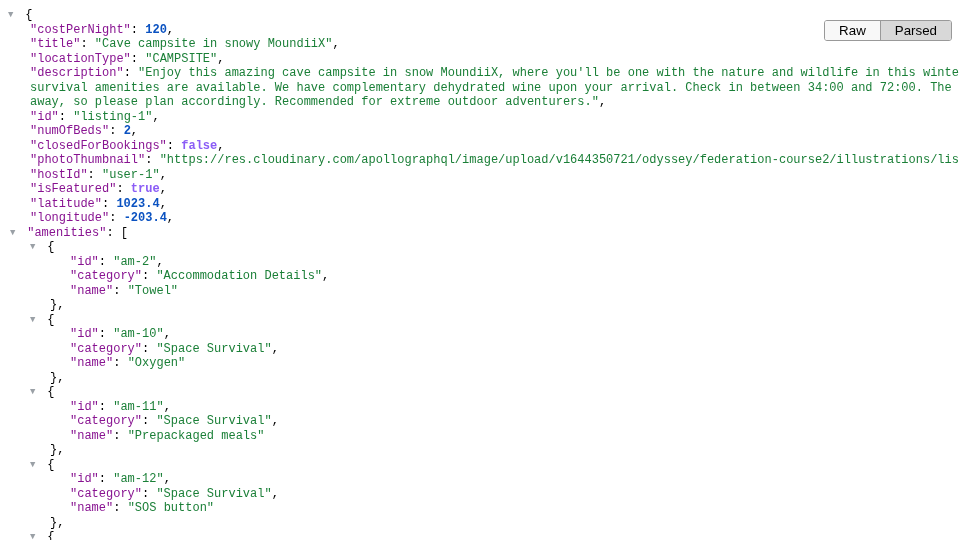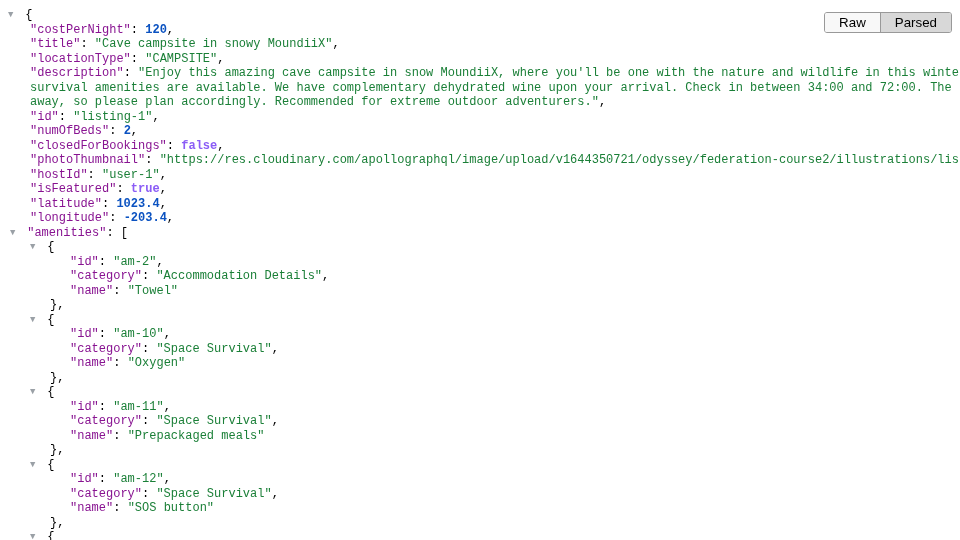--- a/index.html
+++ b/index.html
@@ -11,21 +11,21 @@
     line-height: 1.4;
     background: #fff;
     color: #000;
     width: 960px;
     height: 540px;
     overflow: hidden;
     position: relative;
   }
   .tab-bar {
     position: absolute;
-    top: 12px;
+    top: 20px;
     right: 8px;
     display: flex;
     border: 1px solid #999;
     border-radius: 3px;
     overflow: hidden;
     font-family: -apple-system, "Segoe UI", sans-serif;
     font-size: 12px;
   }
   .tab {
     padding: 2px 14px;

